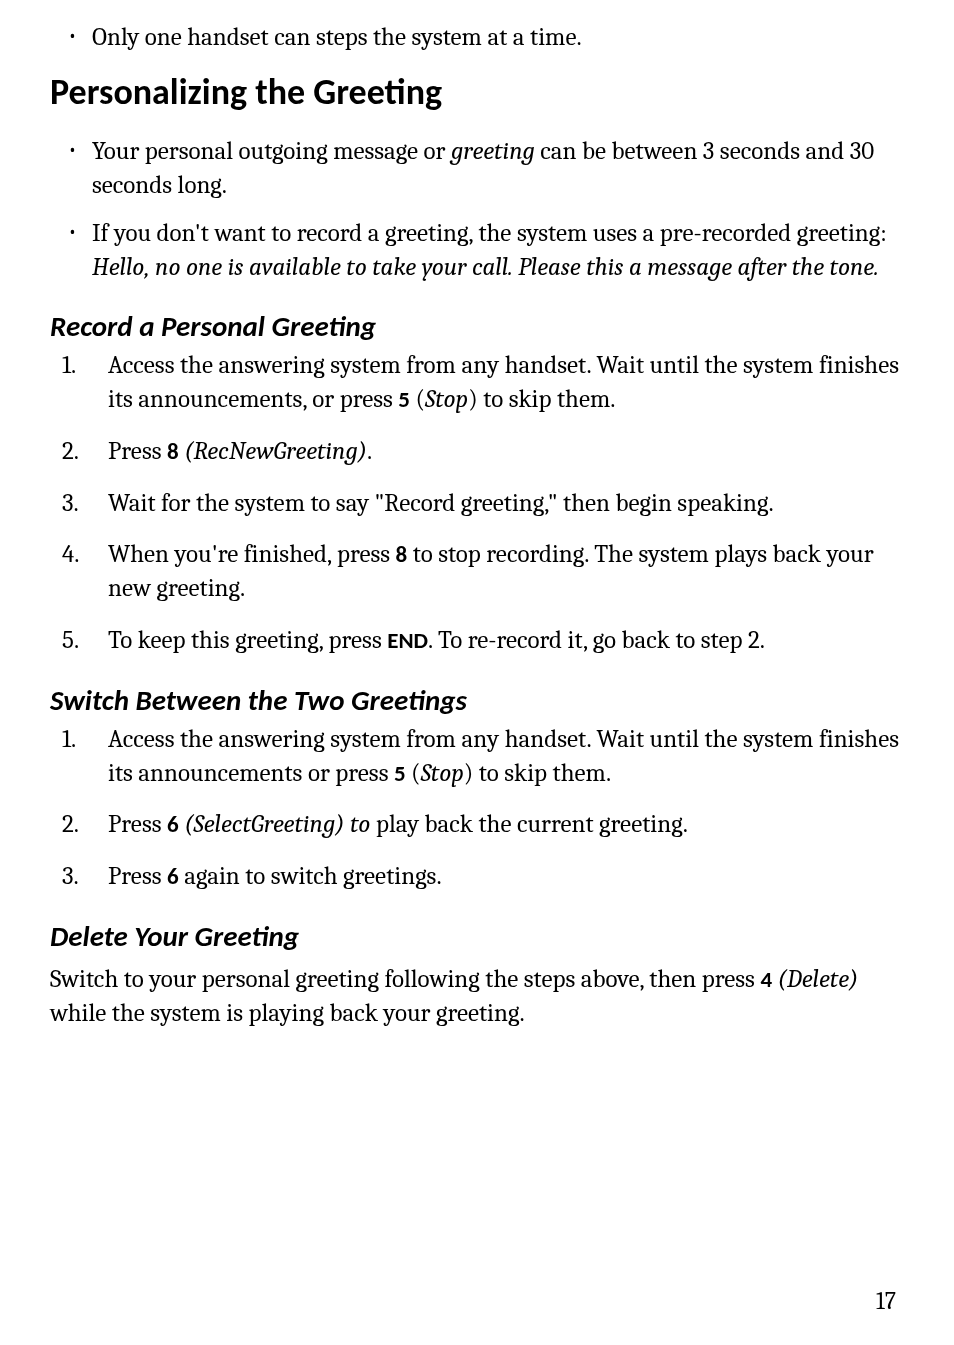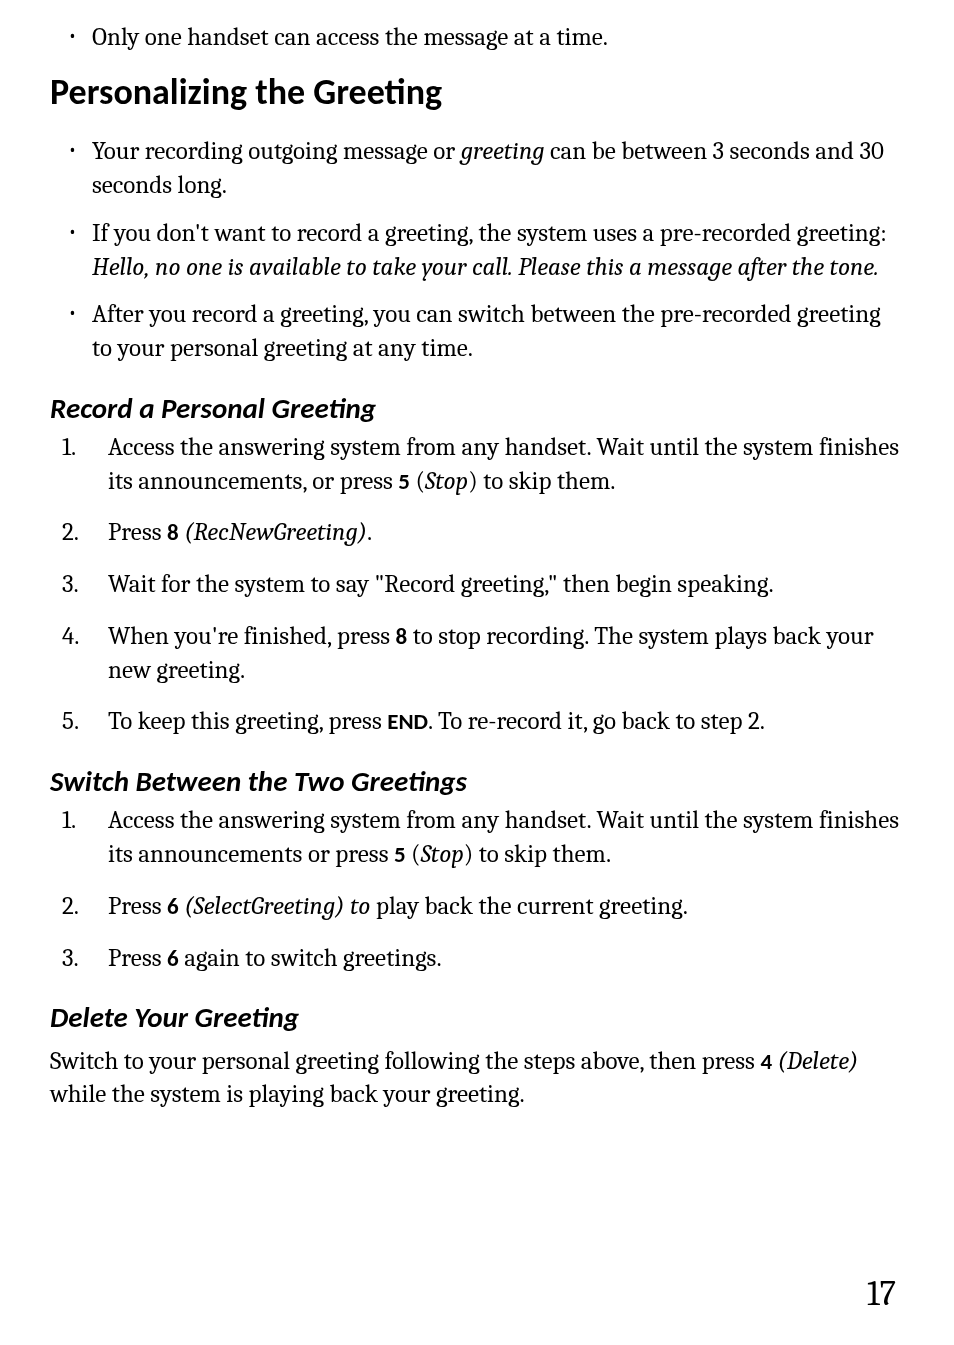--- a/index.html
+++ b/index.html
@@ -80,41 +80,38 @@
     font-weight: 700;
     font-size: 23px;
   }
   .body-para {
     margin-top: 6px;
   }
   .page-number {
     position: absolute;
     bottom: 28px;
     right: 58px;
-    font-size: 35px;
+    font-size: 24px;
   }
 </style>
 </head>
 <body>
 
 <ul class="bullet-list">
-  <li><span>Only one handset can access the message at a time.</span></li>
+  <li><span>Only one handset can steps the system at a time.</span></li>
 </ul>
 
 <h1 class="section-heading">Personalizing the Greeting</h1>
 
 <ul class="bullet-list spaced">
   <li>
-    <span>Your recording outgoing message or </span><em class="italic">greeting</em><span> can be between 3 seconds and 30 seconds long.</span>
+    <span>Your personal outgoing message or </span><em class="italic">greeting</em><span> can be between 3 seconds and 30 seconds long.</span>
   </li>
   <li>
     <span>If you don't want to record a greeting, the system uses a pre-recorded greeting: </span><em class="italic">Hello, no one is available to take your call. Please this a message after the tone.</em>
-  </li>
-  <li>
-    <span>After you record a greeting, you can switch between the pre-recorded greeting to your personal greeting at any time.</span>
   </li>
 </ul>
 
 <h2 class="subsection-heading h2-first">Record a Personal Greeting</h2>
 
 <ol class="numbered">
   <li>
     <span>Access the answering system from any handset. Wait until the system finishes its announcements, or press </span><span class="key">5</span><span> (</span><em class="italic">Stop</em><span>) to skip them.</span>
   </li>
   <li>

